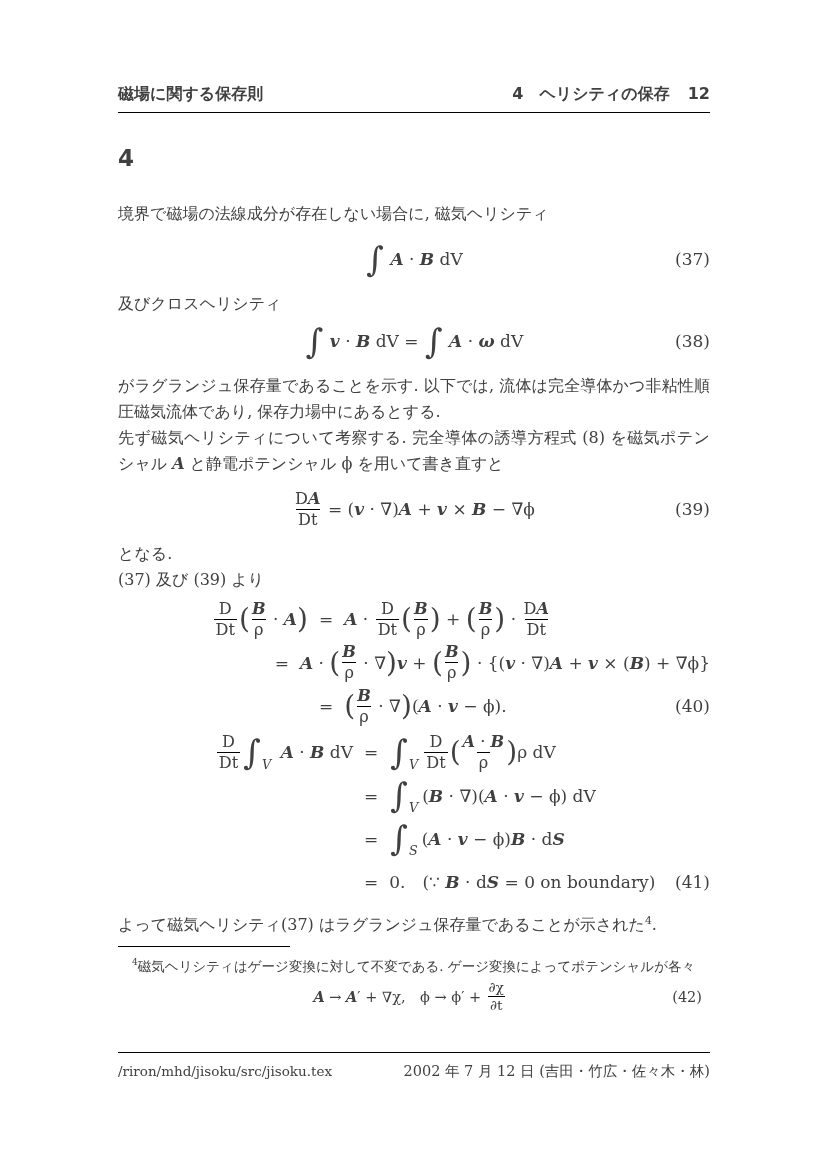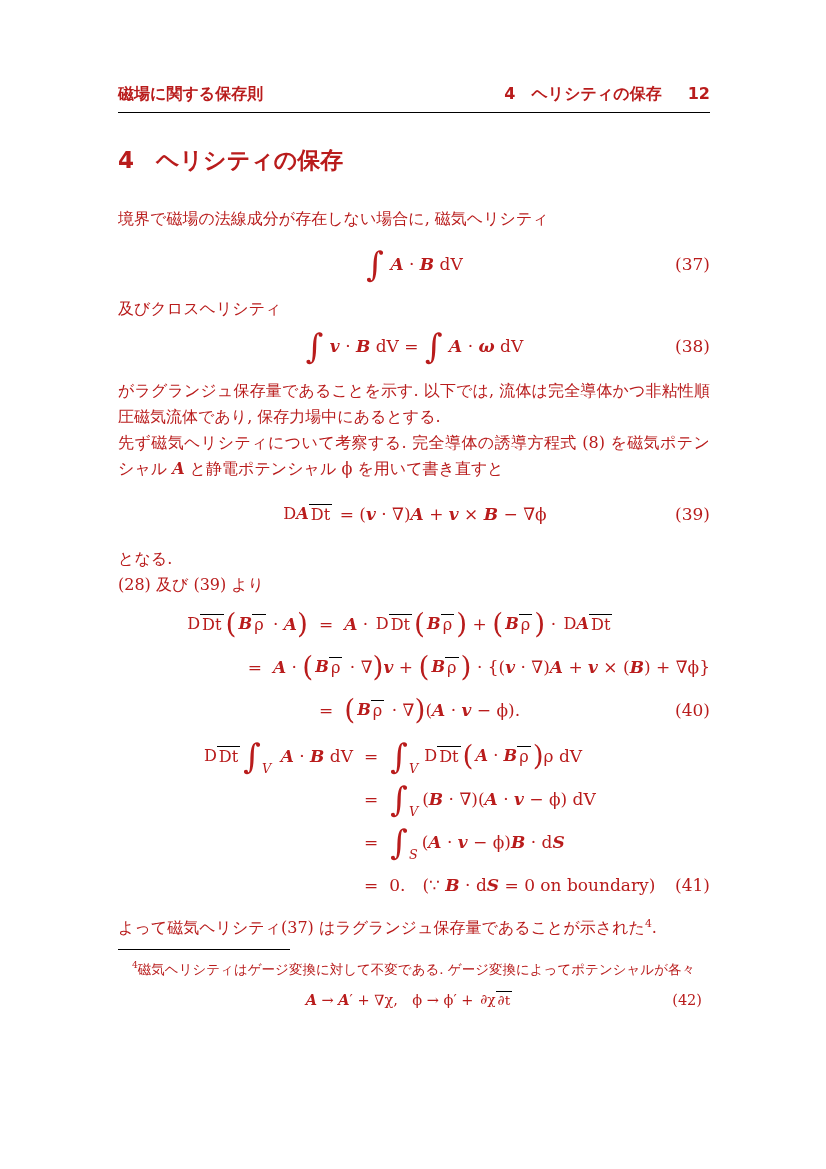--- a/index.html
+++ b/index.html
@@ -1,29 +1,29 @@
 <!DOCTYPE html>
 <html><head>
 <meta charset="utf-8">
 <style>
   html,body { margin:0; padding:0; background:#ffffff; }
   .page {
     position:relative; width:826px; height:1169px; background:#ffffff;
-    color:#b91c1c; overflow:hidden;
+    color:#404040; overflow:hidden;
     font-family:"DejaVu Serif","Liberation Serif",serif;
   }
   .content { position:absolute; left:118px; top:0; width:592px; }
 
   
   .running-header {
     margin-top:84px; display:flex; justify-content:space-between; align-items:baseline;
     font-family:"DejaVu Sans","Liberation Sans",sans-serif; font-weight:bold; font-size:16px;
     border-bottom:1.5px solid #000; padding-bottom:7px;
   }
-  .hdr-right { display:flex; gap:26px; }
+  .hdr-right { display:flex; gap:18px; }
 
   
   .section-title {
     margin:32px 0 0 0; font-family:"DejaVu Sans","Liberation Sans",sans-serif;
     font-size:23px; font-weight:bold; display:flex; gap:22px; align-items:baseline;
   }
 
   
   p.body { font-size:16px; line-height:26px; margin:0; text-align:justify; }
   .mt-xl { margin-top:26px; }
@@ -36,21 +36,21 @@
   .seg { white-space:pre; }
   sup  { font-size:0.68em; }
   .eqline {
     position:relative; display:flex; justify-content:center; align-items:center;
     font-size:17px; margin:10px 0; min-height:44px;
   }
   .eqline.small { font-size:14.5px; min-height:34px; margin:4px 8px 0 0; }
   .eqbody { display:inline-flex; align-items:center; }
   .eqno { position:absolute; right:0; top:50%; transform:translateY(-50%); font-style:normal; white-space:pre; }
   .frac {
-    display:inline-flex; flex-direction:row; align-items:center;
+    display:inline-flex; flex-direction:column; align-items:center;
     font-size:0.95em; line-height:1.22; margin:0 2px; text-align:center;
   }
   .frac .den { border-top:1px solid #000; padding:0 2px; }
   .intwrap { display:inline-flex; align-items:center; }
   .intg { font-size:2em; line-height:0.9; padding:0 1px; }
   .ilim { font-size:0.75em; font-style:italic; position:relative; top:0.95em; margin-right:4px; }
   .bigp { font-size:1.65em; line-height:1; font-weight:300; }
 
   
   .eqrows { font-size:17px; margin:6px 0; }
@@ -83,21 +83,20 @@
     <div class="running-header">
       <span>磁場に関する保存則</span>
       <span class="hdr-right">
         <span>4　ヘリシティの保存</span>
         <span>12</span>
       </span>
     </div>
 
     <h1 class="section-title">
       <span>4</span>
-      <span>ヘリシティの保存</span>
     </h1>
 
     <p class="body mt-xl" style="margin-top:30px">境界で磁場の法線成分が存在しない場合に, 磁気ヘリシティ</p>
 
     <div class="eqline">
         <span class="eqbody">
           <span class="intwrap">
             <span class="intg">∫</span>
           </span>
           <span class="seg"> <span class="mbi">A</span> · <span class="mbi">B</span> <span class="mit">dV</span></span>
@@ -131,21 +130,21 @@
             <span class="num seg"><span class="mit">D</span><span class="mbi">A</span></span>
             <span class="den seg"><span class="mit">Dt</span></span>
           </span>
           <span class="seg"> = (<span class="mbi">v</span> · ∇)<span class="mbi">A</span> + <span class="mbi">v</span> × <span class="mbi">B</span> − ∇<span class="mit">ϕ</span></span>
         </span>
         <span class="eqno">(39)</span>
       </div>
 
     <p class="body mt-sm">となる.</p>
 
-    <p class="body mt-lg">(28) 及び (39) より</p>
+    <p class="body mt-lg">(37) 及び (39) より</p>
 
     <div class="eqrows eq40">
         <div class="eqrow">
           <span class="lhs">
             <span class="frac">
               <span class="num seg"><span class="mit">D</span></span>
               <span class="den seg"><span class="mit">Dt</span></span>
             </span>
             <span class="bigp">(</span>
             <span class="frac">
@@ -298,13 +297,17 @@
           <span class="frac">
             <span class="num seg">∂<span class="mit">χ</span></span>
             <span class="den seg">∂<span class="mit">t</span></span>
           </span>
         </span>
         <span class="eqno">(42)</span>
       </div>
 
   </div>
 
+  <div class="footer">
+    <span class="footer-path">/riron/mhd/jisoku/src/jisoku.tex</span>
+    <span class="footer-date">2002 年 7 月 12 日 (吉田・竹広・佐々木・林)</span>
+  </div>
 </div>
 
 </body></html>

